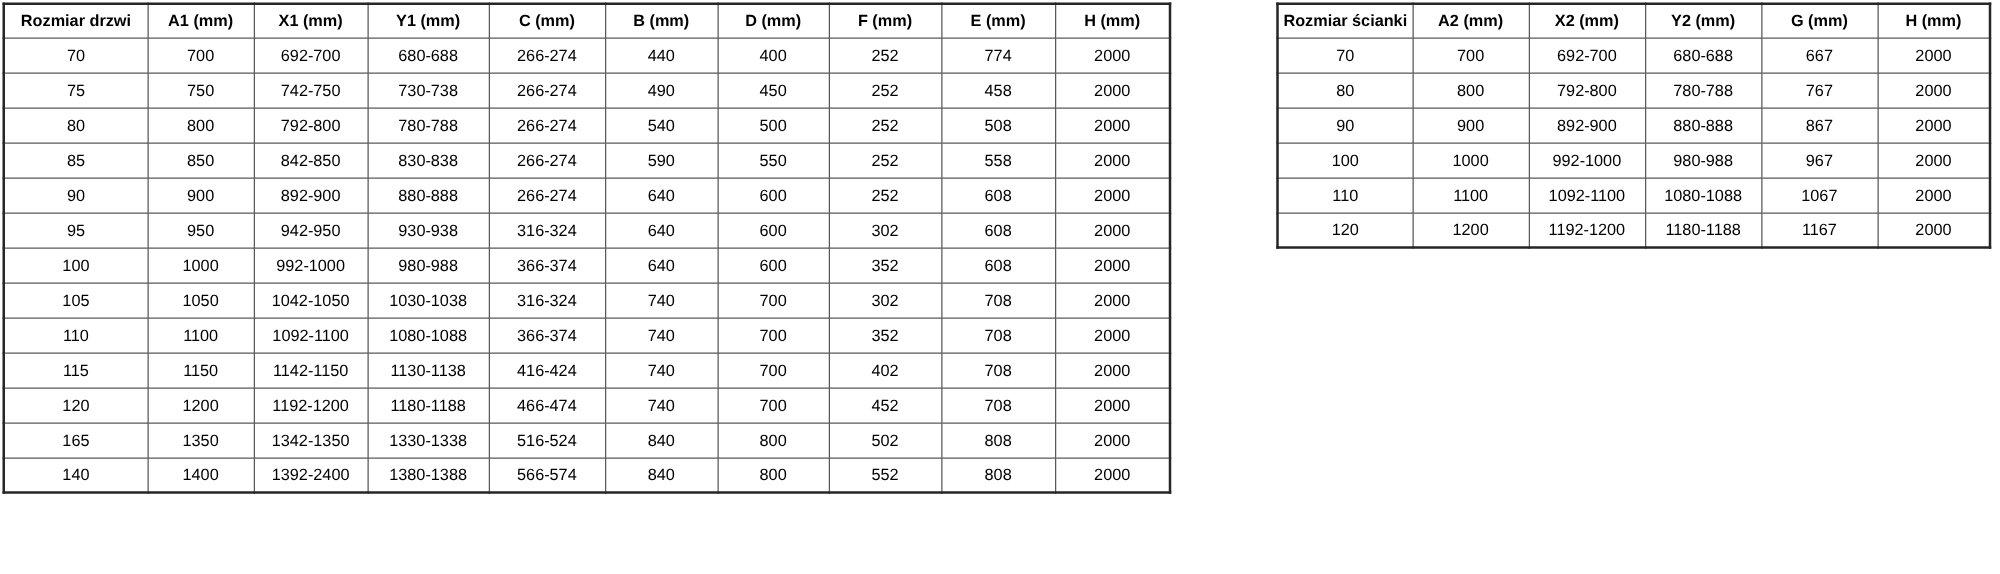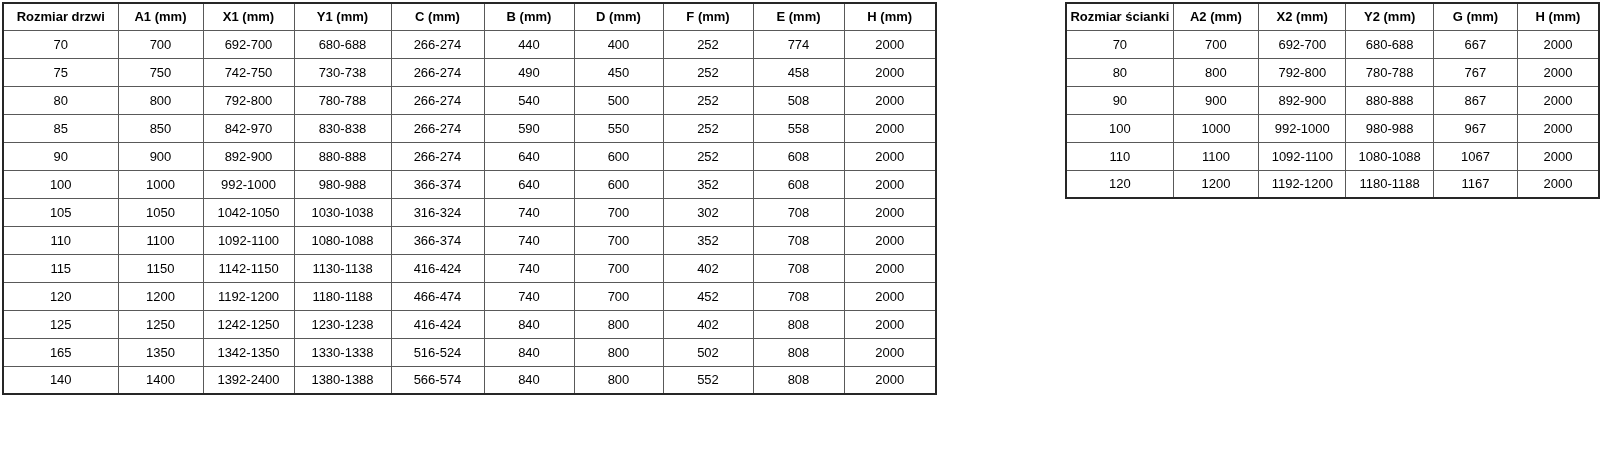--- a/index.html
+++ b/index.html
@@ -52,21 +52,21 @@
   }
   table.spec-table td {
     font-weight: normal;
     height: 28px;
   }
   #door-table {
     left: 2px;
     top: 2px;
   }
   #wall-table {
-    left: 1065px;
+    left: 1021px;
     top: 2px;
   }
 </style>
 </head>
 <body>
 
 <div class="canvas">
   <table class="spec-table" id="door-table">
       <colgroup>
         <col style="width: 115px;">
@@ -127,38 +127,50 @@
           <td>266-274</td>
           <td>540</td>
           <td>500</td>
           <td>252</td>
           <td>508</td>
           <td>2000</td>
         </tr>
         <tr>
           <td>85</td>
           <td>850</td>
-          <td>842-970</td>
+          <td>842-850</td>
           <td>830-838</td>
           <td>266-274</td>
           <td>590</td>
           <td>550</td>
           <td>252</td>
           <td>558</td>
           <td>2000</td>
         </tr>
         <tr>
           <td>90</td>
           <td>900</td>
           <td>892-900</td>
           <td>880-888</td>
           <td>266-274</td>
           <td>640</td>
           <td>600</td>
           <td>252</td>
+          <td>608</td>
+          <td>2000</td>
+        </tr>
+        <tr>
+          <td>95</td>
+          <td>950</td>
+          <td>942-950</td>
+          <td>930-938</td>
+          <td>316-324</td>
+          <td>640</td>
+          <td>600</td>
+          <td>302</td>
           <td>608</td>
           <td>2000</td>
         </tr>
         <tr>
           <td>100</td>
           <td>1000</td>
           <td>992-1000</td>
           <td>980-988</td>
           <td>366-374</td>
           <td>640</td>
@@ -209,32 +221,20 @@
           <td>1192-1200</td>
           <td>1180-1188</td>
           <td>466-474</td>
           <td>740</td>
           <td>700</td>
           <td>452</td>
           <td>708</td>
           <td>2000</td>
         </tr>
         <tr>
-          <td>125</td>
-          <td>1250</td>
-          <td>1242-1250</td>
-          <td>1230-1238</td>
-          <td>416-424</td>
-          <td>840</td>
-          <td>800</td>
-          <td>402</td>
-          <td>808</td>
-          <td>2000</td>
-        </tr>
-        <tr>
           <td>165</td>
           <td>1350</td>
           <td>1342-1350</td>
           <td>1330-1338</td>
           <td>516-524</td>
           <td>840</td>
           <td>800</td>
           <td>502</td>
           <td>808</td>
           <td>2000</td>

